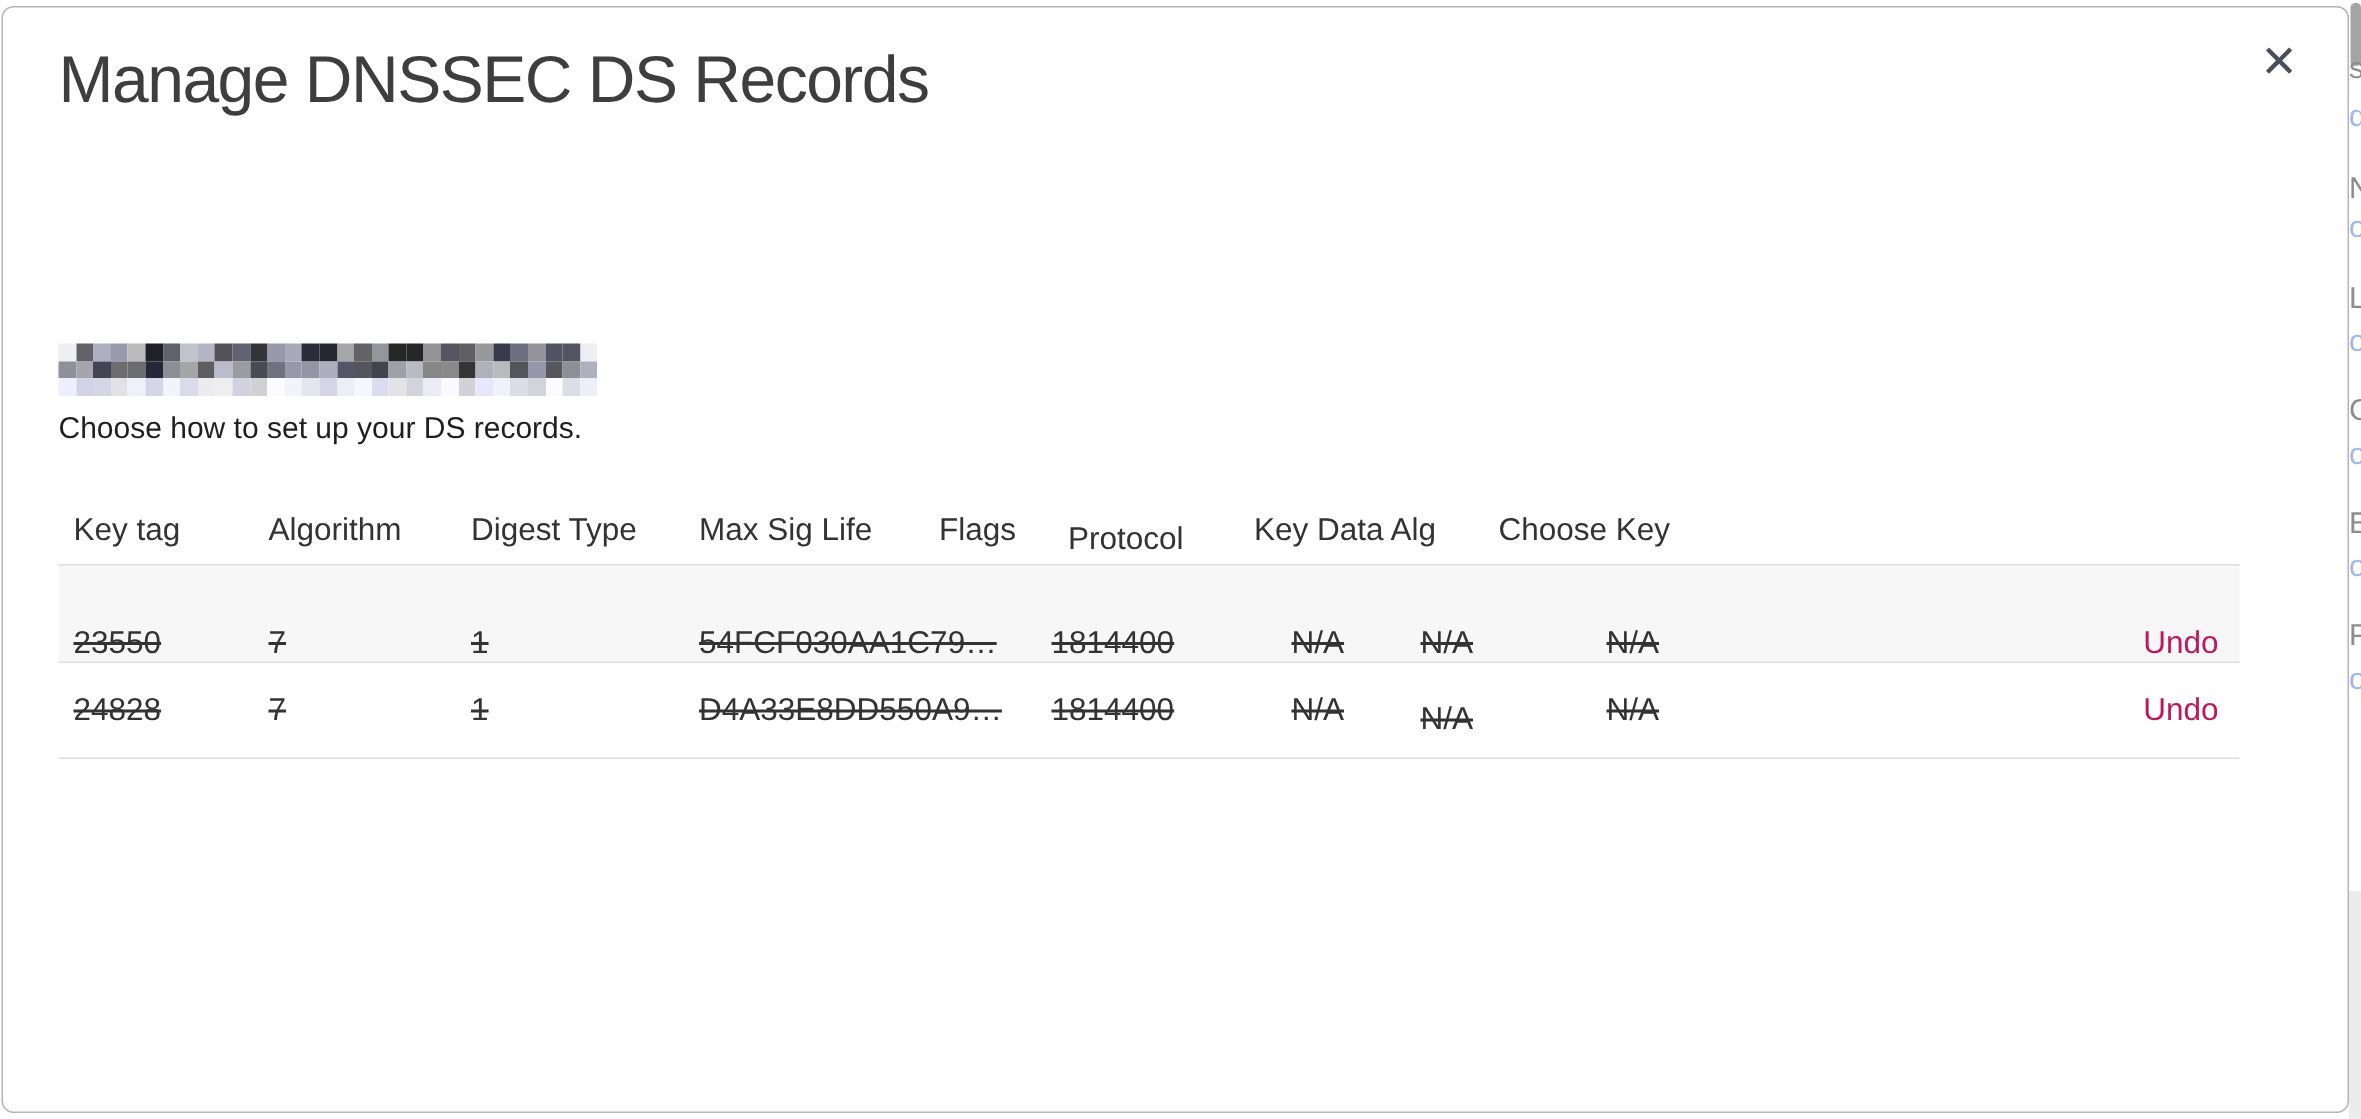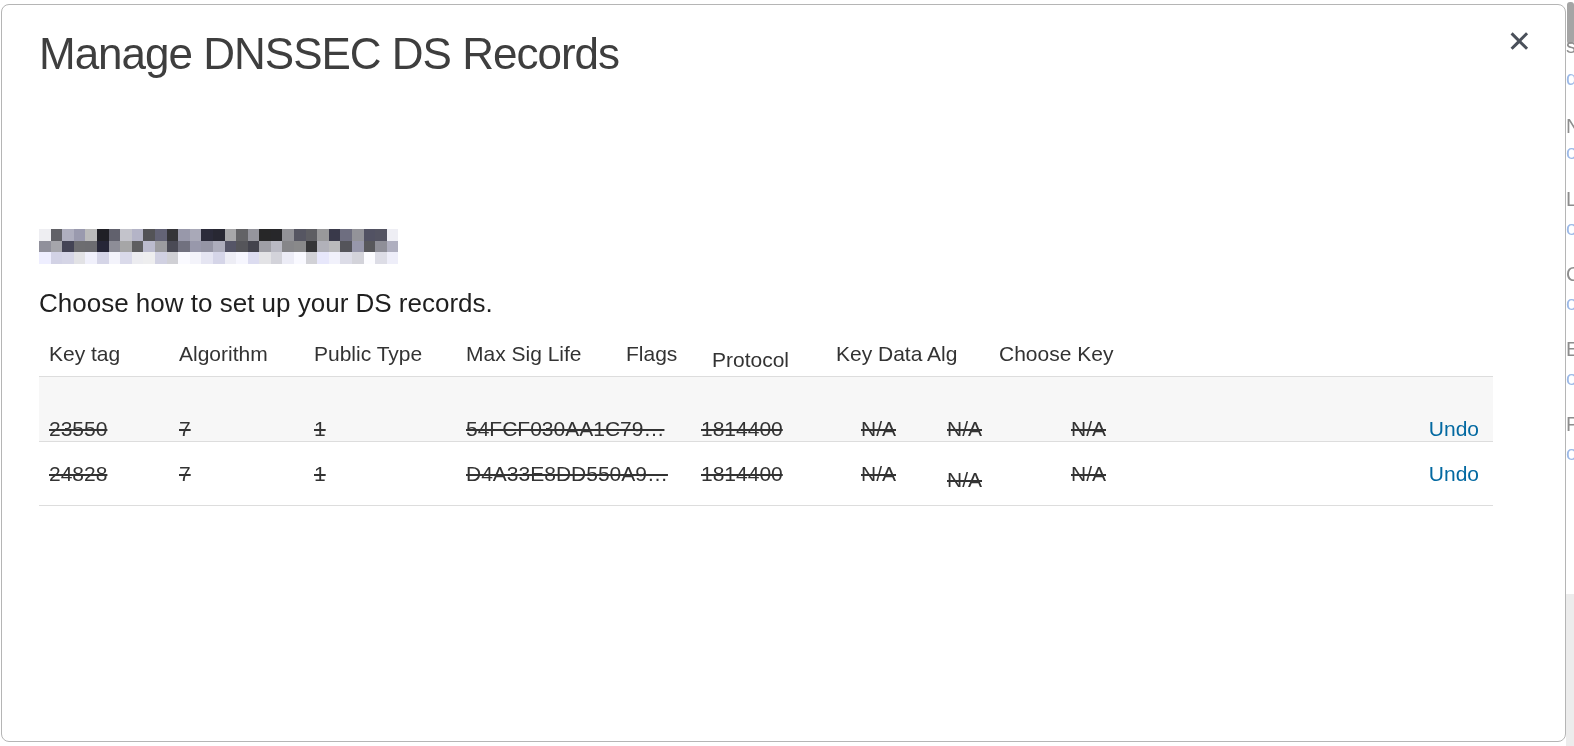--- a/index.html
+++ b/index.html
@@ -44,43 +44,43 @@
     cursor: pointer; line-height: 34px;
   }
 
   
   .redacted {
     position: absolute; left: 37px; top: 224px;
     display: grid; grid-template-columns: repeat(31, 11.6px); grid-auto-rows: 11.6px;
   }
 
   .lede {
-    position: absolute; left: 37px; top: 283px;
-    font-size: 26px; color: #1f1f1f;
+    position: absolute; left: 37px; top: 270px;
+    font-size: 20px; color: #1f1f1f;
   }
 
   
   .ds-table { position: absolute; left: 37px; top: 326px; width: 1454px; font-size: 21px; }
   .t-head { display: flex; align-items: center; height: 45px; color: #333; }
   .t-row  { display: flex; align-items: center; height: 65px; border-top: 1px solid #dddddd; }
   .t-row:last-of-type { border-bottom: 1px solid #dddddd; }
   .t-row.shaded { background: #f7f7f7; align-items: flex-end; }
   .cell { padding-left: 10px; white-space: nowrap; overflow: hidden; }
   .c-keytag { width: 130px; }
   .c-alg    { width: 135px; }
   .c-dtype  { width: 152px; }
   .c-digest { width: 235px; }
   .c-msl    { width: 160px; }
   .c-flags  { width: 86px;  }
   .c-proto  { width: 124px; margin-top: 12px; }
   .c-kda    { width: 163px; }
   .c-pk     { width: 140px; }
   .c-action { margin-left: auto; padding-right: 14px; }
   .struck   { text-decoration: line-through; color: #333; }
-  .link { color: #0369a1; cursor: pointer; text-decoration: none; }
+  .link { color: #be185d; cursor: pointer; text-decoration: none; }
 
   
   .add-btn {
     position: absolute; left: 37px; top: 511px;
     width: 212px; height: 39px;
     background: #ffffff; border: 2px solid #55980f; border-radius: 2px;
     color: #6ba62a; font-size: 22px; font-family: inherit;
     display: flex; align-items: center; justify-content: center;
     cursor: pointer;
   }
@@ -229,21 +229,21 @@
       <div style="background: rgb(238, 238, 249);"></div>
     </div>
 
   <div class="lede">Choose how to set up your DS records.</div>
 
   <div class="ds-table">
 
     <div class="t-head">
       <div class="cell c-keytag">Key tag</div>
       <div class="cell c-alg">Algorithm</div>
-      <div class="cell c-dtype">Public Type</div>
+      <div class="cell c-dtype">Digest Type</div>
       <div class="cell c-msl">Max Sig Life</div>
       <div class="cell c-flags">Flags</div>
       <div class="cell c-proto">Protocol</div>
       <div class="cell c-kda">Key Data Alg</div>
       <div class="cell c-pk">Choose Key</div>
     </div>
 
     <div class="t-row shaded">
       <div class="cell c-keytag struck">23550</div>
       <div class="cell c-alg struck">7</div>

